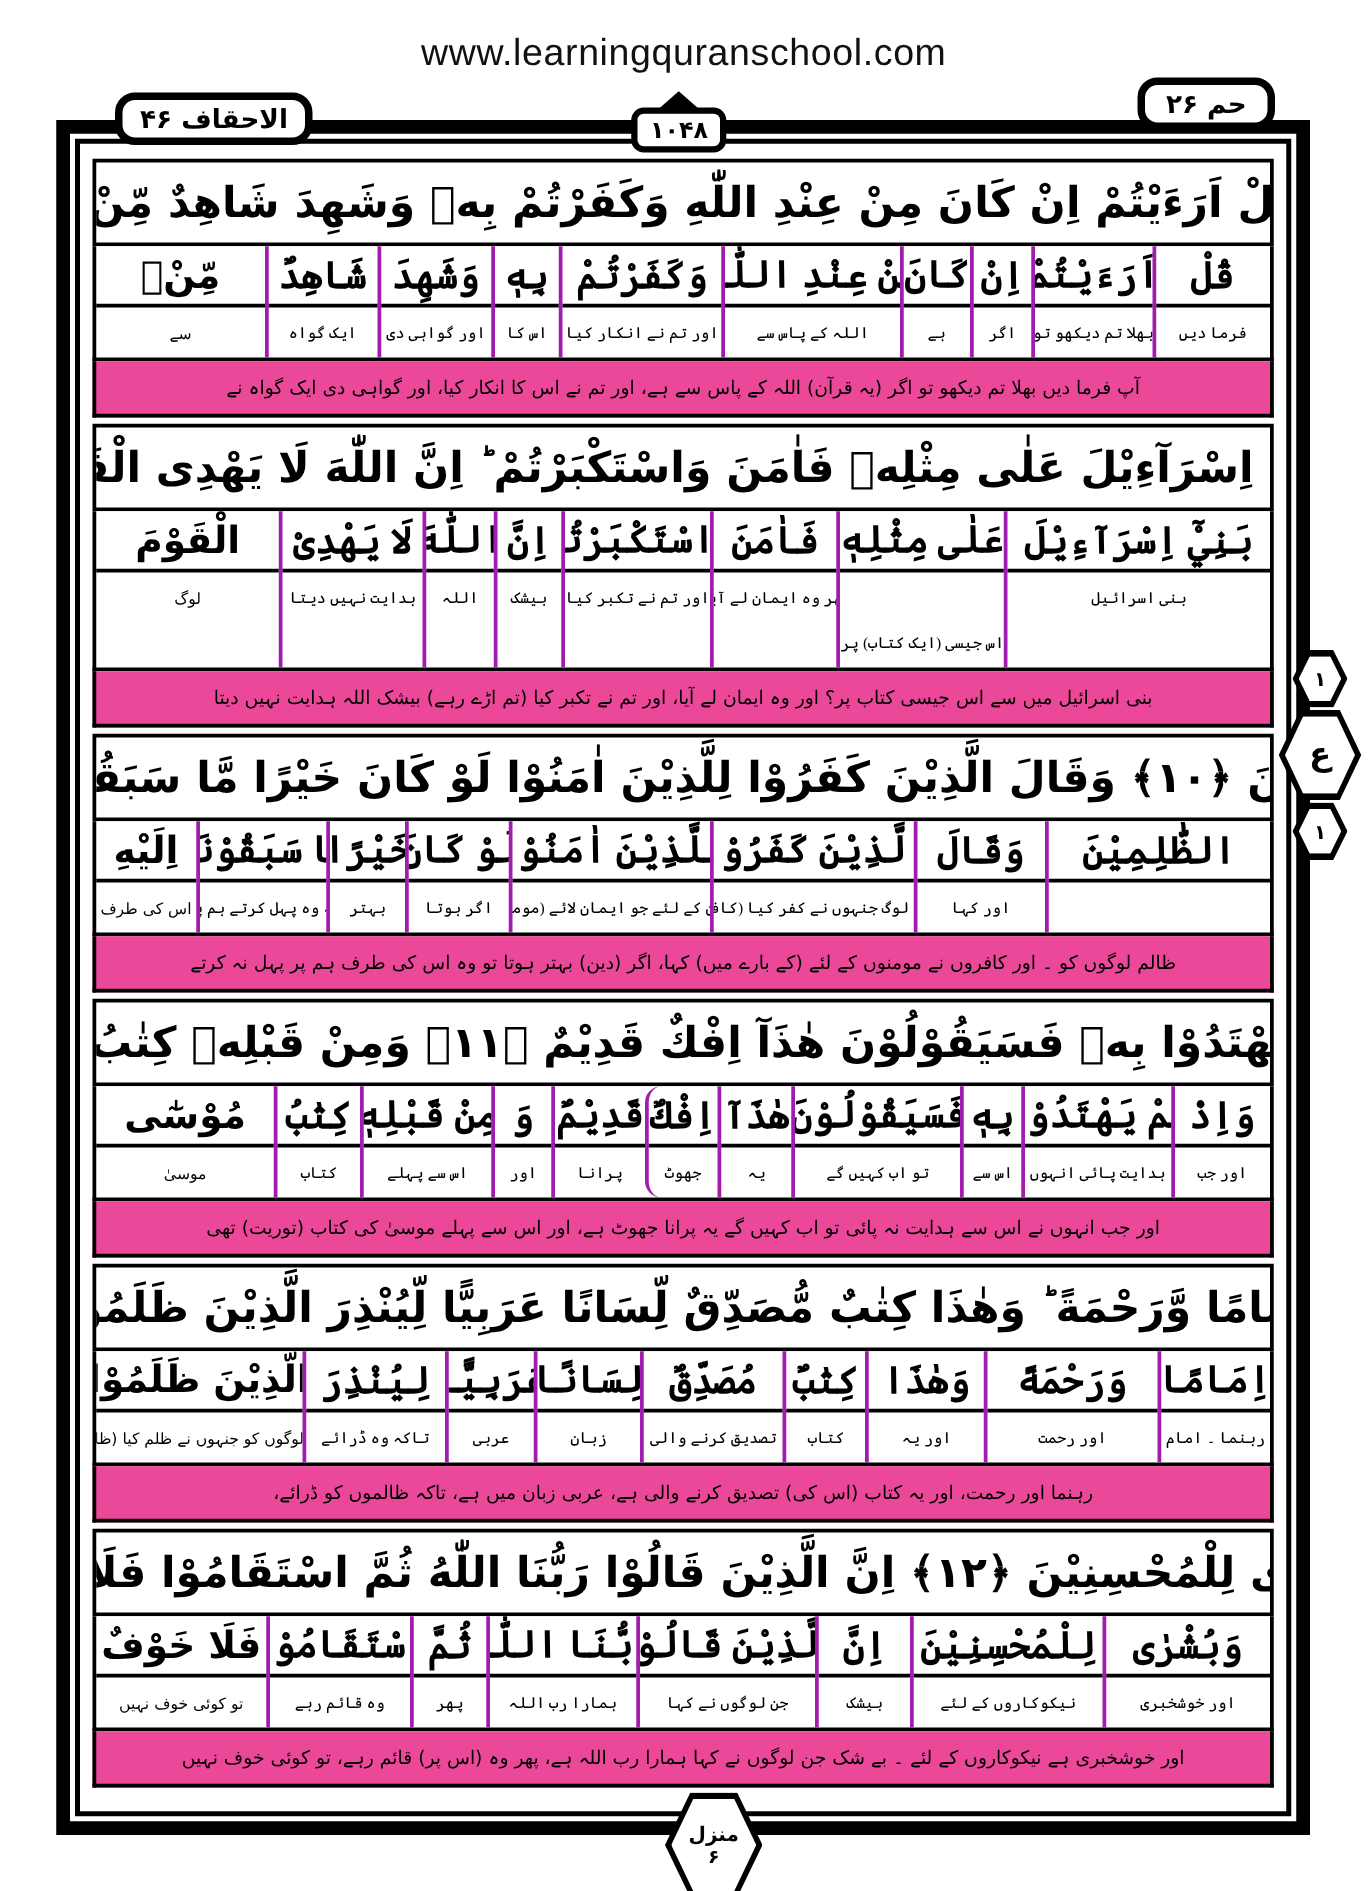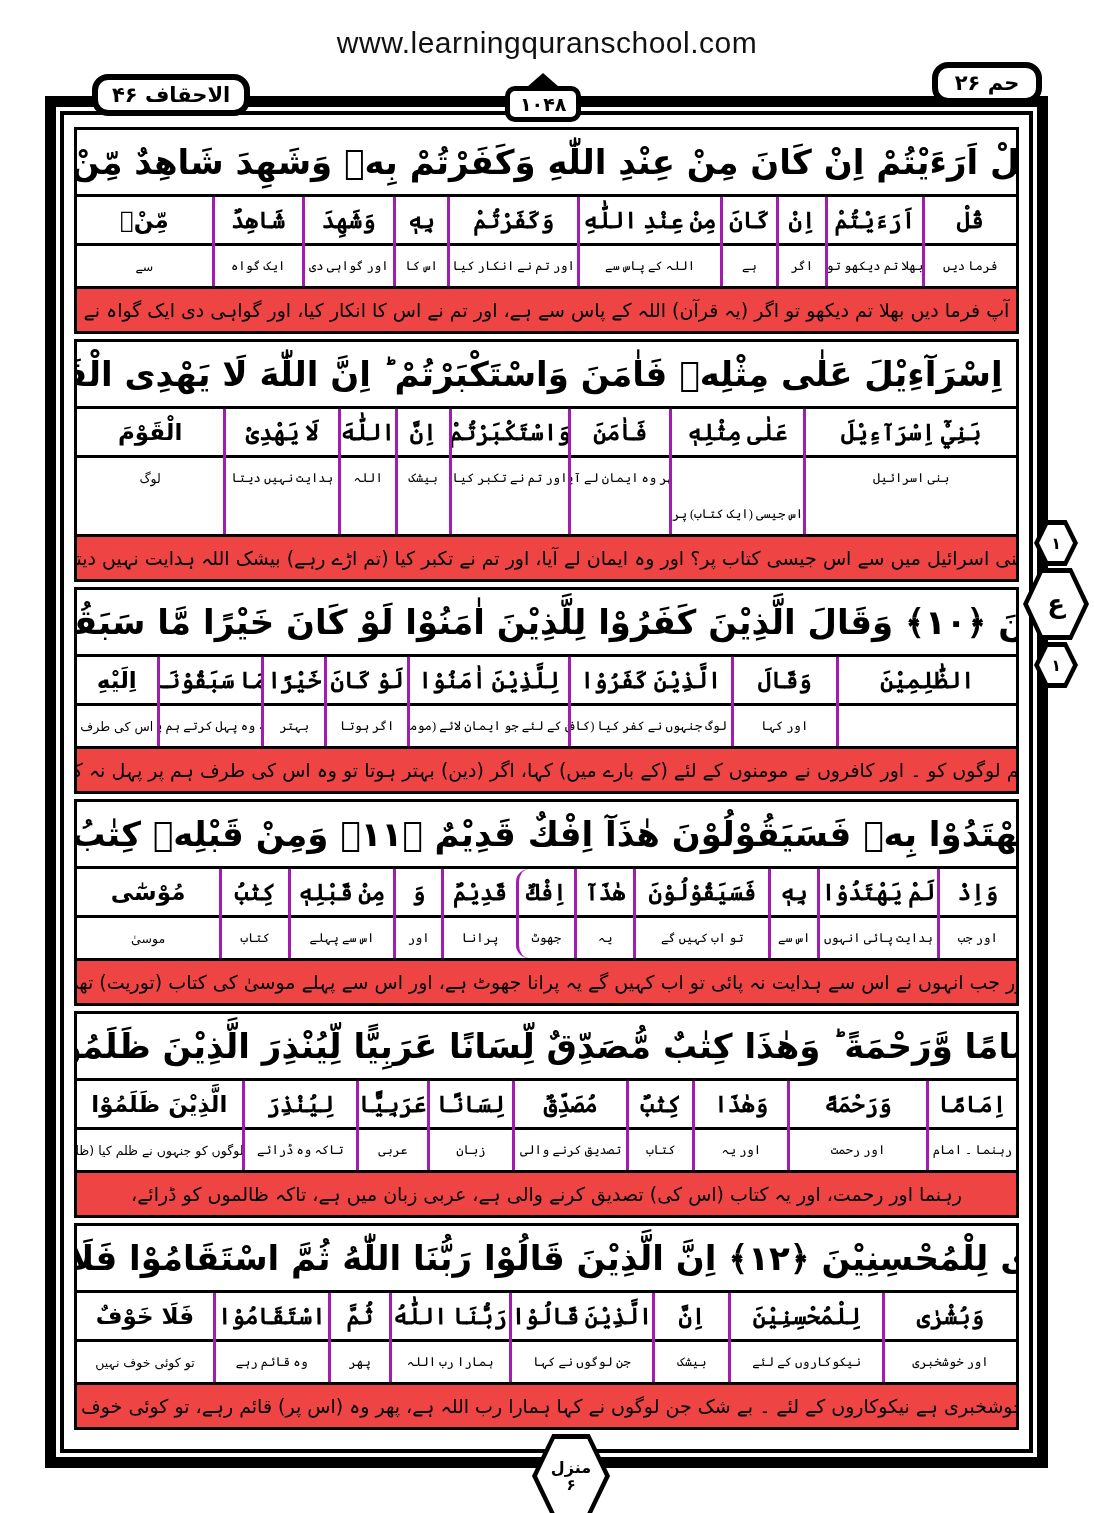--- a/index.html
+++ b/index.html
@@ -21,21 +21,21 @@
     position:absolute;inset:4px;border:4px solid #000;box-sizing:border-box;
     padding:12px 10px 10px 10px;
   }
   
   .cartouche{
     position:absolute;background:#fff;border:6px solid #000;border-radius:16px;
     padding:3px 14px;font-size:21px;font-weight:bold;direction:rtl;z-index:5;
     display:flex;align-items:center;justify-content:center;min-width:70px;
   }
   .cartouche.surah{left:92px;top:74px;}
-  .cartouche.juz{left:932px;top:62px;justify-content:center;}
+  .cartouche.juz{left:910px;top:62px;justify-content:center;}
   .page-pill{
     position:absolute;left:505px;top:86px;z-index:5;background:#fff;
     border:5px solid #000;border-radius:10px;padding:2px 10px;
     font-size:19px;font-weight:bold;direction:rtl;
   }
   .page-pill::before{
     content:"";position:absolute;left:50%;top:-18px;transform:translateX(-50%);
     border-left:16px solid transparent;border-right:16px solid transparent;
     border-bottom:14px solid #000;
   }
@@ -49,32 +49,32 @@
     background:#fff;
   }
   .word-table{
     display:flex;direction:rtl;border:3px solid #000;border-top:none;
     background:#fff;
   }
   .word-cell{display:flex;flex-direction:column;min-width:0;flex-basis:0;}
   .word-cell:not(:last-child){border-left:3px solid #a21caf;font-family:Liberation Serif, serif;}
   .word-ar{
     height:46px;border-bottom:3px solid #000;display:flex;align-items:center;
-    justify-content:center;font-size:23px;font-weight:bold;direction:rtl;
+    justify-content:center;font-size:30px;font-weight:bold;direction:rtl;
     white-space:nowrap;overflow:hidden;padding:0 2px;
   }
   .word-ur{
     height:40px;display:flex;align-items:center;justify-content:center;
     font-size:12.5px;direction:rtl;white-space:nowrap;overflow:hidden;
     padding:0 2px;
   }
   .translation-line{
     border:3px solid #000;border-top:none;height:42px;display:flex;
-    align-items:center;justify-content:center;direction:rtl;font-size:19px;
-    white-space:nowrap;overflow:hidden;padding:0 8px;background:#ef4444;
+    align-items:center;justify-content:center;direction:rtl;font-size:15px;
+    white-space:nowrap;overflow:hidden;padding:0 8px;background:#ec4899;
   }
   
   .margin-badges{position:absolute;left:1018px;top:518px;width:76px;z-index:6;}
   .hex{
     clip-path:polygon(26% 0,74% 0,100% 50%,74% 100%,26% 100%,0 50%);
     background:#000;display:flex;align-items:center;justify-content:center;
     margin:2px auto;
   }
   .hex-inner{
     clip-path:polygon(26% 0,74% 0,100% 50%,74% 100%,26% 100%,0 50%);

